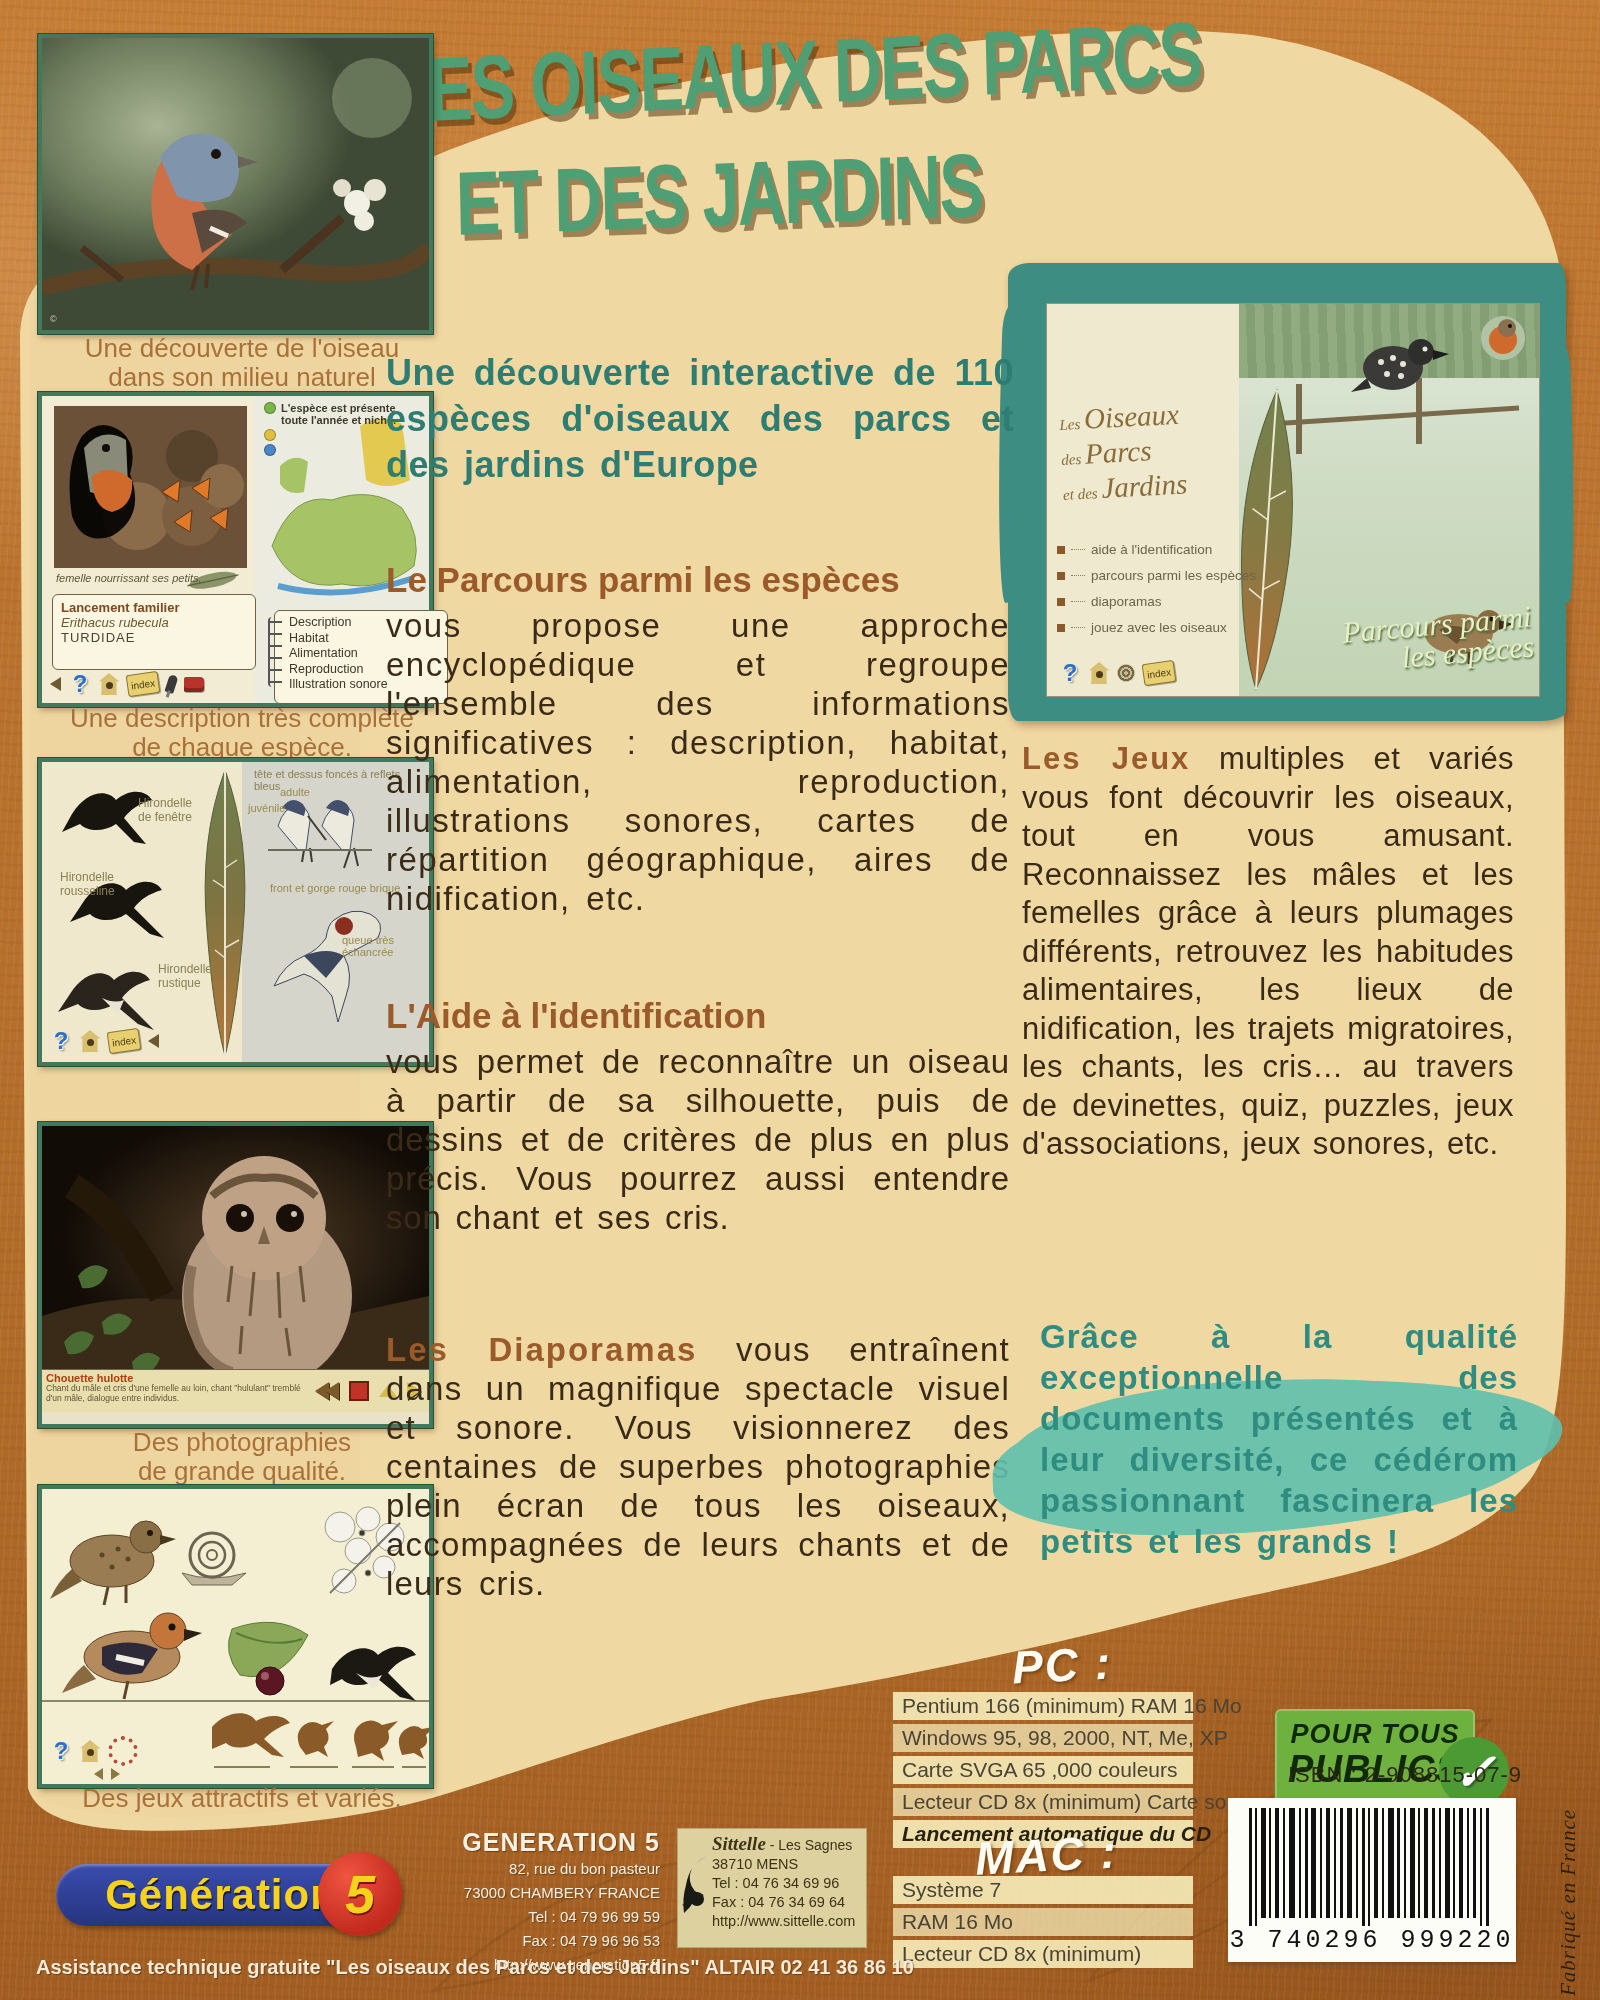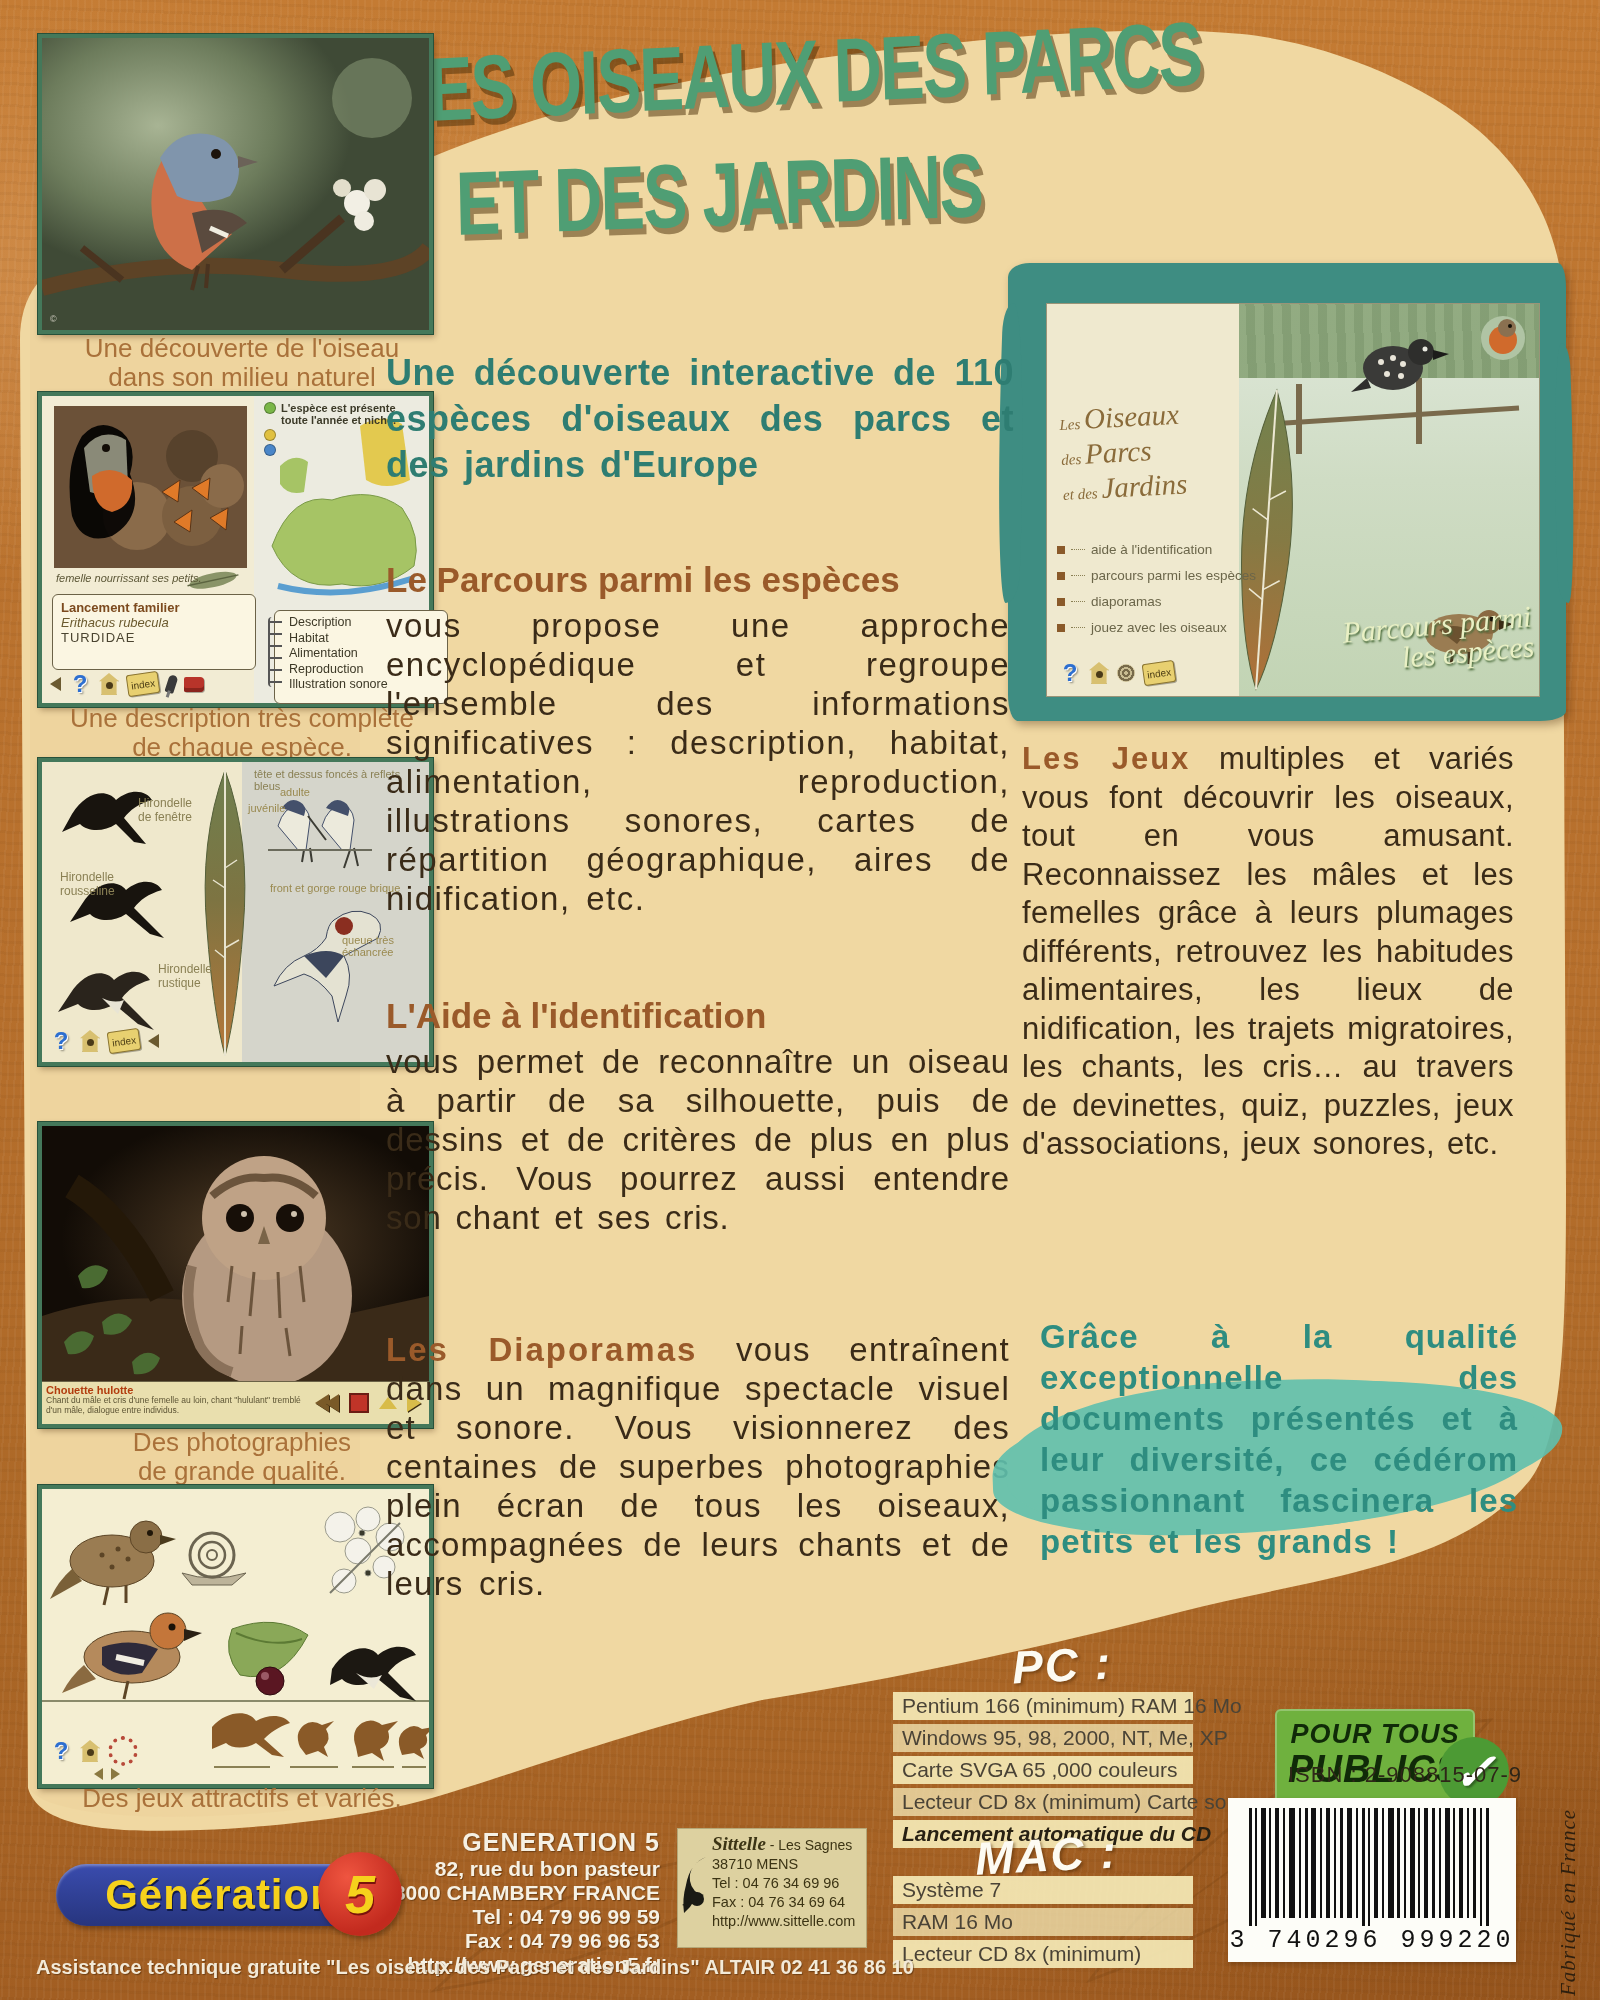--- a/index.html
+++ b/index.html
@@ -65,21 +65,21 @@
   .ic-book{width:20px;height:15px;background:#b8342a;border-radius:2px 4px 4px 2px;box-shadow:inset 0 -4px 0 #8a241c,1px 1px 0 rgba(0,0,0,.3);}
   .ic-snail{width:18px;height:18px;border-radius:50%;background:
     repeating-radial-gradient(circle at 50% 50%, #c8bc92 0 2px, #776a4a 2px 4px);}
   .ic-back{width:0;height:0;border-top:7px solid transparent;border-bottom:7px solid transparent;border-right:11px solid #6b5a30;}
   .ic-wreath{width:22px;height:22px;border-radius:50%;border:4px dotted #b84a3a;}
   .ic-tri{width:0;height:0;border-top:6px solid transparent;border-bottom:6px solid transparent;}
   .ic-tri.l{border-right:9px solid #8a7840;}
   .ic-tri.r{border-left:9px solid #8a7840;}
 
   
-  .owl-strip{position:absolute;left:0;bottom:0;width:100%;height:42px;background:#e9dfae;border-top:1px solid #6b6247;display:flex;}
+  .owl-strip{position:absolute;left:0;bottom:12px;width:100%;height:42px;background:#e9dfae;border-top:1px solid #6b6247;display:flex;}
   .owl-txt{flex:1;padding:2px 4px;overflow:hidden;}
   .owl-title{font-size:11px;font-weight:bold;color:#b23c0e;}
   .owl-sub{font-size:8.5px;color:#5c5434;line-height:9.5px;}
   .owl-controls{display:flex;align-items:center;gap:10px;padding:0 8px;}
   .ctl-rew{display:flex;}
   .ctl-rew i{width:0;height:0;border-top:9px solid transparent;border-bottom:9px solid transparent;border-right:14px solid #7a5a28;margin-left:-4px;filter:drop-shadow(1px 1px 0 #3a2a10);}
   .ctl-stop{width:16px;height:16px;background:#c03428;border:2px solid #6b1d14;}
   .ctl-eject{width:0;height:0;border-left:9px solid transparent;border-right:9px solid transparent;border-bottom:12px solid #d8bc4a;position:relative;}
   .ctl-play{width:0;height:0;border-top:9px solid transparent;border-bottom:9px solid transparent;border-left:14px solid #d8bc4a;filter:drop-shadow(1px 1px 0 #3a2a10);}
 
@@ -157,21 +157,21 @@
     border-radius:34px;z-index:3;display:flex;align-items:center;justify-content:center;
     box-shadow:2px 3px 5px rgba(40,20,0,.4), inset 0 2px 3px rgba(255,255,255,.35);}
   .gen5-pill span{color:#f6d21c;font-size:42px;font-weight:bold;letter-spacing:1px;text-shadow:1px 2px 0 #101a4a;}
   .gen5-circle{left:318px;top:1852px;width:84px;height:84px;border-radius:50%;z-index:4;
     background:radial-gradient(circle at 35% 30%,#ef5540,#c22a1e 70%);display:flex;align-items:center;justify-content:center;
     box-shadow:2px 3px 5px rgba(40,20,0,.4);}
   .gen5-circle span{color:#f6d21c;font-size:54px;font-weight:bold;font-style:italic;text-shadow:1px 2px 0 #7a130c;}
   .gen5-block{left:330px;top:1828px;width:330px;text-align:right;z-index:3;color:#f6f1e4;
     text-shadow:1px 1px 1px rgba(60,30,0,.5);}
   .gen5-block .nm{font-size:25px;font-weight:bold;letter-spacing:1px;}
-  .gen5-block .ln{font-size:21px;font-weight:bold;line-height:24px;}
+  .gen5-block .ln{font-size:15px;font-weight:normal;line-height:24px;}
   .assist{left:36px;top:1956px;width:900px;font-size:20px;font-weight:bold;color:#f3ead8;z-index:3;
     text-shadow:1px 1px 1px rgba(60,30,0,.5);}
 
   .sittelle{left:677px;top:1828px;width:190px;height:120px;background:#ddd1a0;z-index:3;border:1px solid #b5a878;
     box-sizing:border-box;padding:4px 6px 4px 34px;position:absolute;}
   .sittelle .t1{font-family:"Liberation Serif",serif;font-weight:bold;font-style:italic;font-size:19px;color:#3c3414;}
   .sittelle .t1 small{font-family:"Liberation Sans",sans-serif;font-weight:normal;font-style:normal;font-size:14px;}
   .sittelle .ln{font-size:14.5px;color:#3c3414;line-height:19px;}
   .sit-bird{position:absolute;left:2px;top:26px;}
 

